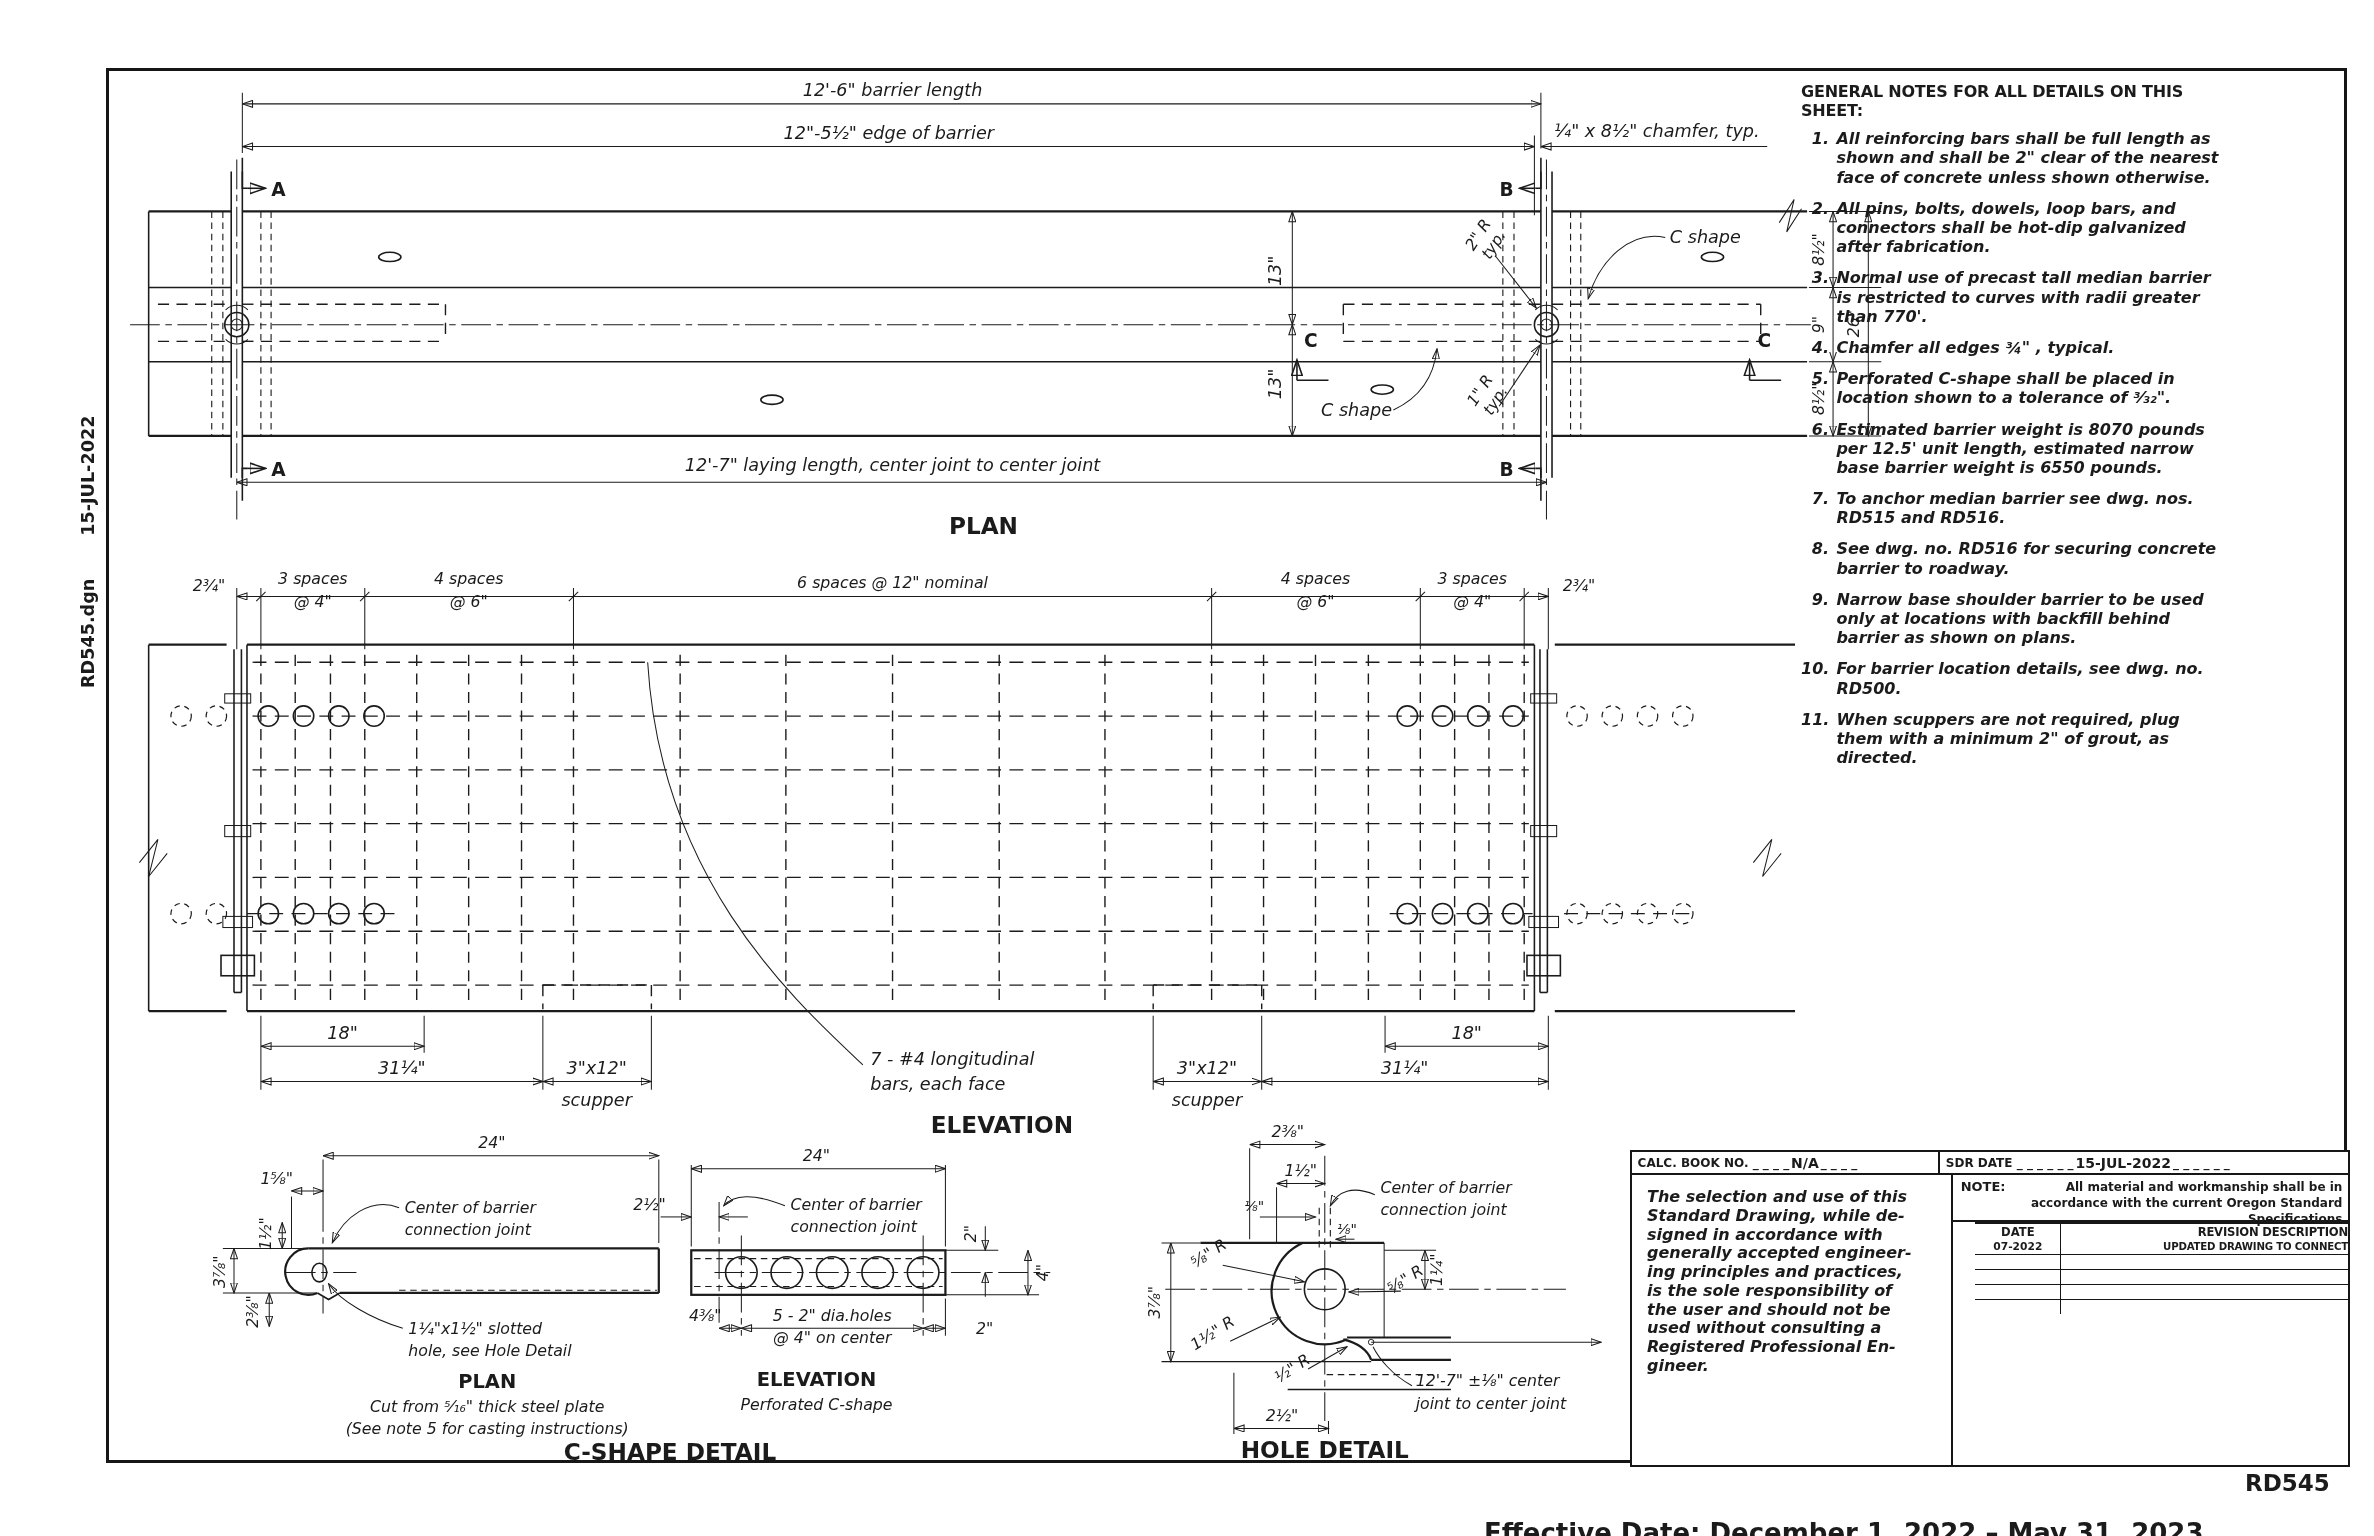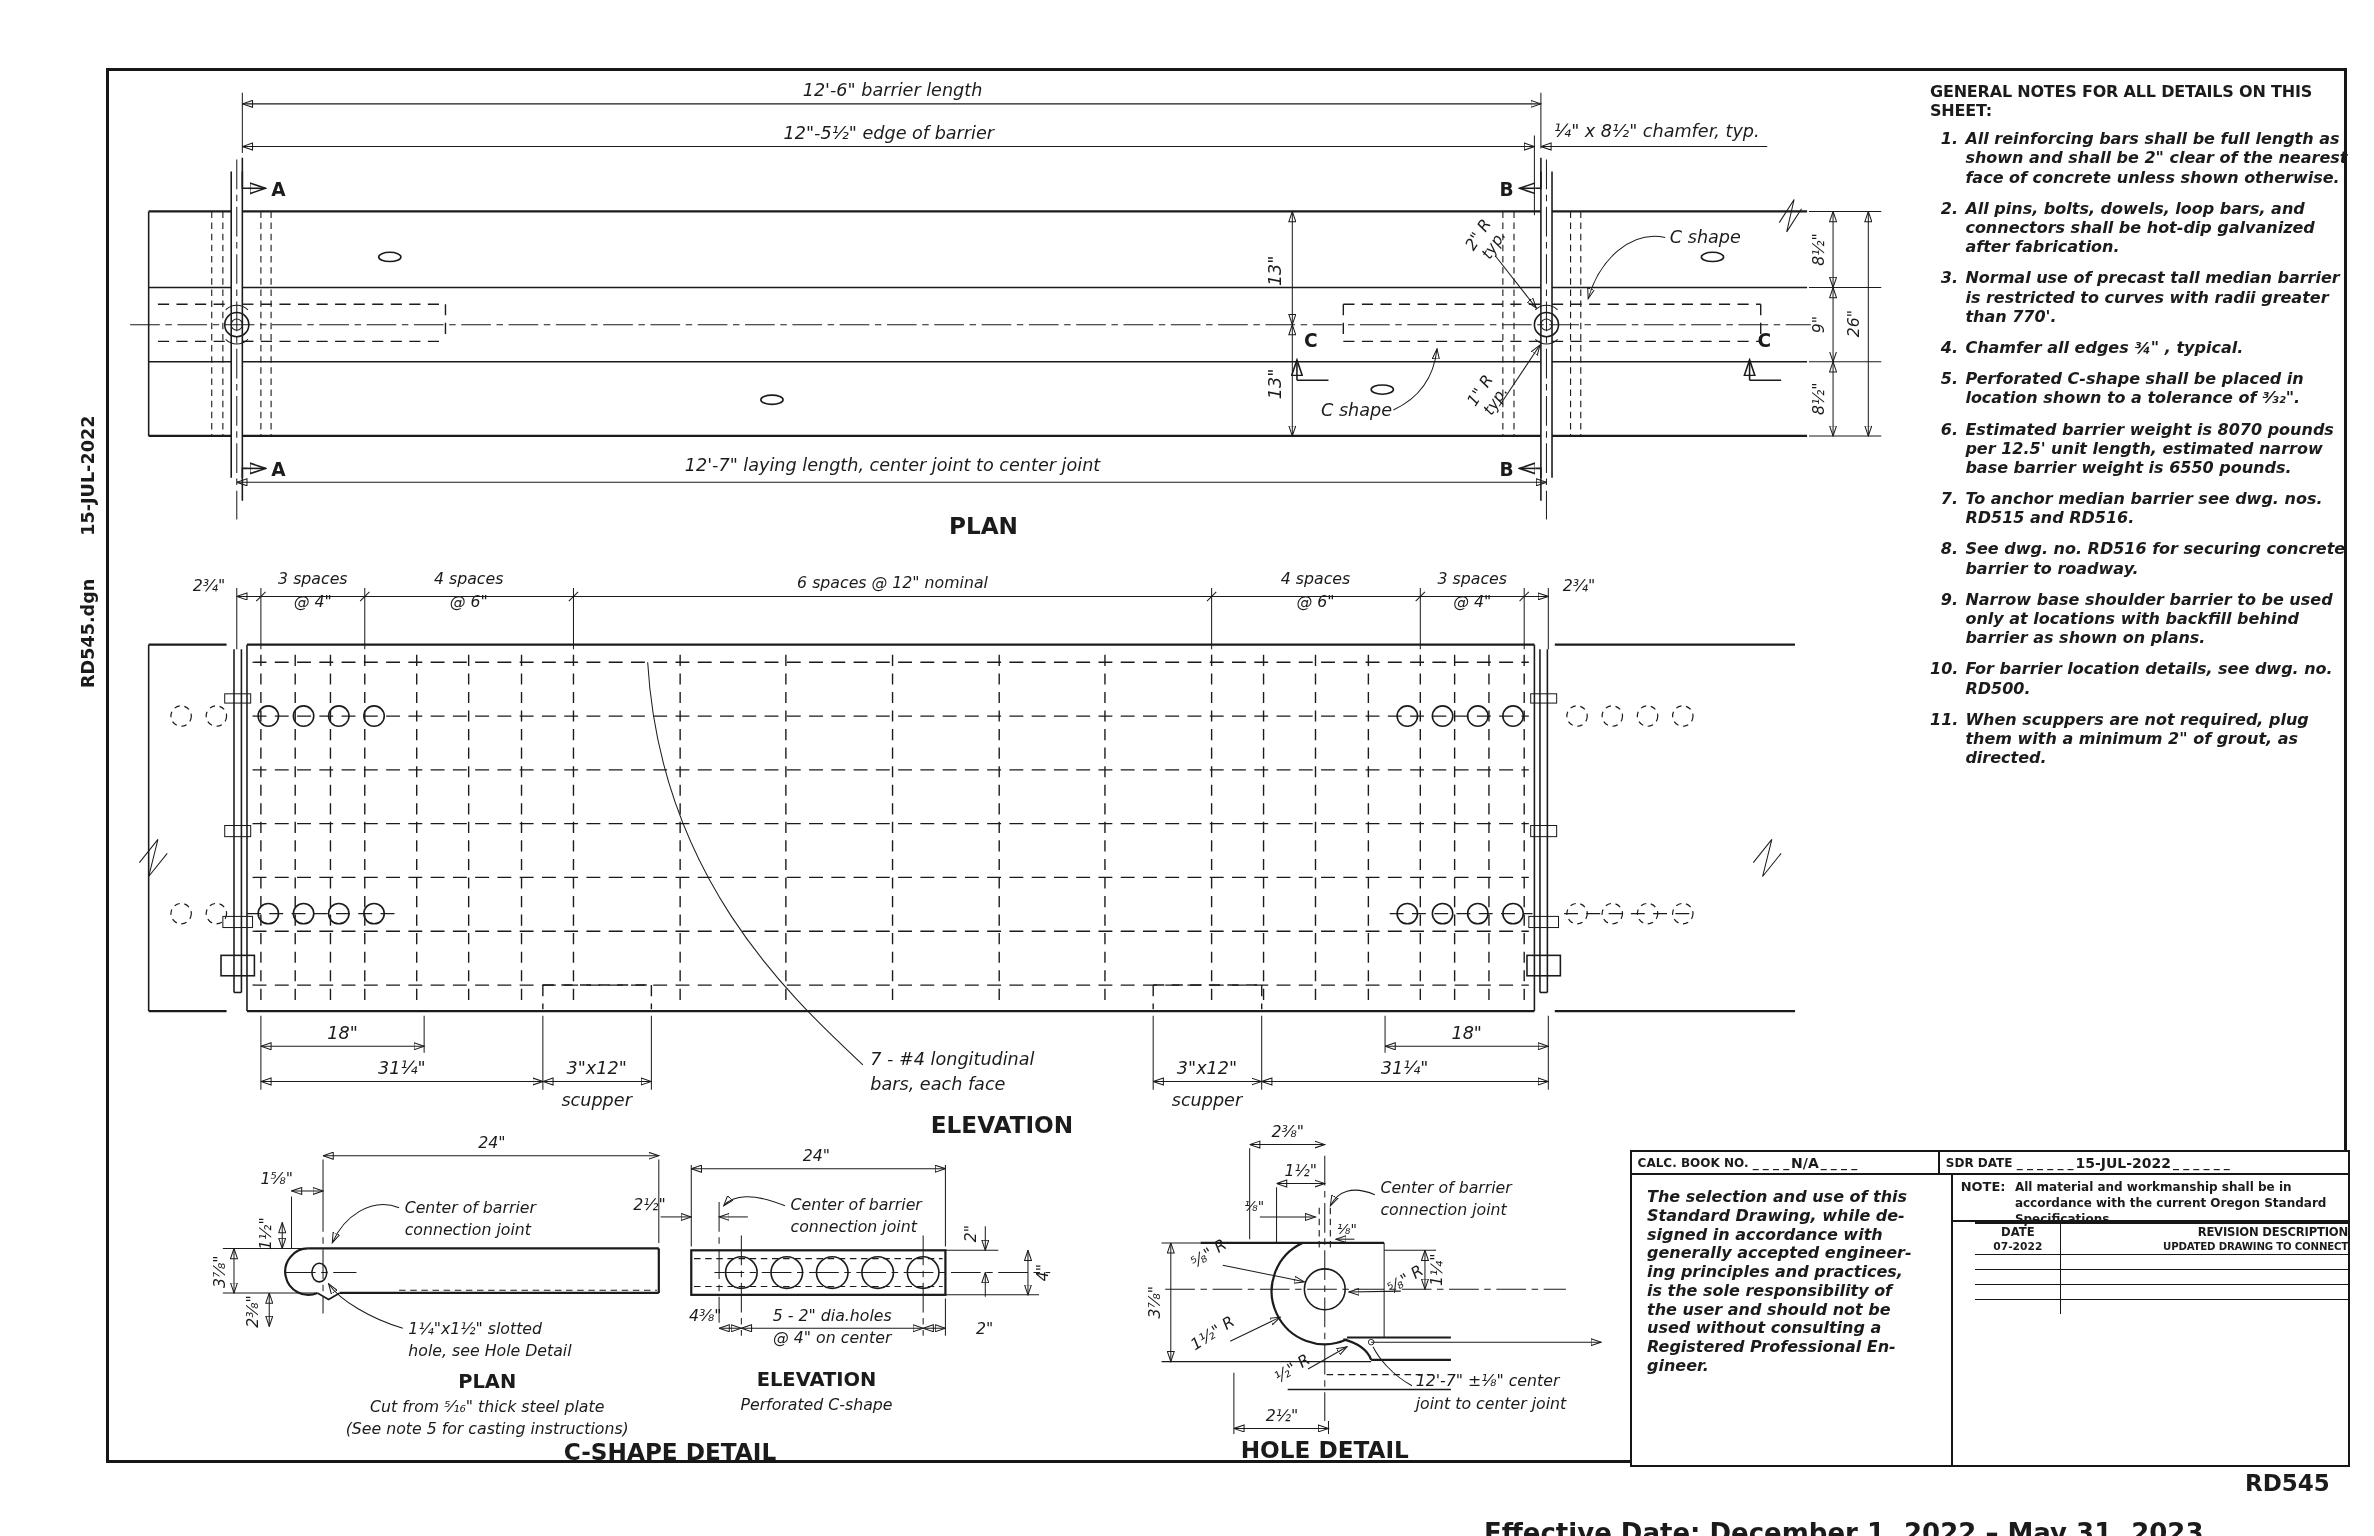--- a/index.html
+++ b/index.html
@@ -13,38 +13,38 @@
   .dsh2{stroke-dasharray:15 9;stroke-width:1.4px;}
   .dshsm{stroke-dasharray:7 5;stroke-width:1.2px;}
   .dshc{stroke-dasharray:6 5;stroke-width:1.3px;}
   .cl{stroke-dasharray:32 6 7 6;stroke-width:1.1px;}
   svg text{fill:#1b1b1b;stroke:none;font-family:"DejaVu Sans",sans-serif;}
   .dt{font-style:italic;font-size:19px;} .dts{font-style:italic;font-size:17px;}
   .dtss{font-style:italic;font-size:15px;}
   .vt{font-weight:bold;font-size:25px;} .vts{font-weight:bold;font-size:21px;}
   .sec{font-weight:bold;font-size:20px;} .mid{text-anchor:middle;}
   
-  .notes{position:absolute;left:1930px;top:82px;width:429px;}
+  .notes{position:absolute;left:1801px;top:82px;width:429px;}
   .notes-title{font-weight:bold;font-size:16px;margin-bottom:9.3px;letter-spacing:-0.2px;}
   .note-item{display:grid;grid-template-columns:28px 1fr;column-gap:7.4px;margin-bottom:12px;
              font-style:italic;font-weight:600;font-size:16px;line-height:1.2;}
   .note-num{text-align:right;}
   
   .tblock{position:absolute;left:1630px;top:1150px;width:716px;height:313px;border:2.8px solid #161616;
           display:flex;flex-direction:column;background:#fff;}
   .tb-row1{display:flex;height:21.3px;border-bottom:2.3px solid #161616;font-size:12px;font-weight:bold;}
   .tb-cell{display:flex;align-items:center;padding:0 5.6px;white-space:nowrap;overflow:hidden;}
   .tb-calc{width:295px;border-right:2.3px solid #161616;}
   .tb-sdr{flex:1;}
   .tb-val{font-size:14px;margin:0 1.9px;}
   .tb-body{display:flex;flex:1;min-height:0;}
   .tb-left{width:295px;border-right:2.3px solid #161616;padding:13px 9.3px 0 15px;}
   .disc-line{font-style:italic;font-weight:700;font-size:16px;line-height:1.17;}
   .tb-right{flex:1;display:flex;flex-direction:column;min-width:0;}
-  .tb-note{display:flex;border-bottom:2.8px solid #161616;padding:3.7px 5.6px 3.7px 7.4px;height:37px;}
+  .tb-note{display:flex;border-bottom:2.8px solid #161616;padding:3.7px 5.6px 3.7px 7.4px;height:37px;text-align:right;}
   .tb-note-label{font-weight:bold;font-size:13px;margin-right:9.3px;}
   .tb-note-text{font-weight:bold;font-size:12px;line-height:1.35;}
   .tb-mid{flex:1;text-align:center;}
   .tb-org{font-weight:bold;font-size:19.5px;margin-top:11px;}
   .tb-title{font-weight:bold;font-size:21.3px;line-height:1.1;margin-top:22px;}
   .tb-year{font-size:17.6px;font-weight:600;margin-top:16.7px;}
   .revtable{border-top:2.8px solid #161616;margin-left:22px;}
   .rev-row{display:flex;border-top:1.4px solid #161616;min-height:14px;align-items:center;}
   .rev-row:first-of-type{border-top:none;}
   .rev-date{width:85px;border-right:1.4px solid #161616;text-align:center;font-size:10.7px;

